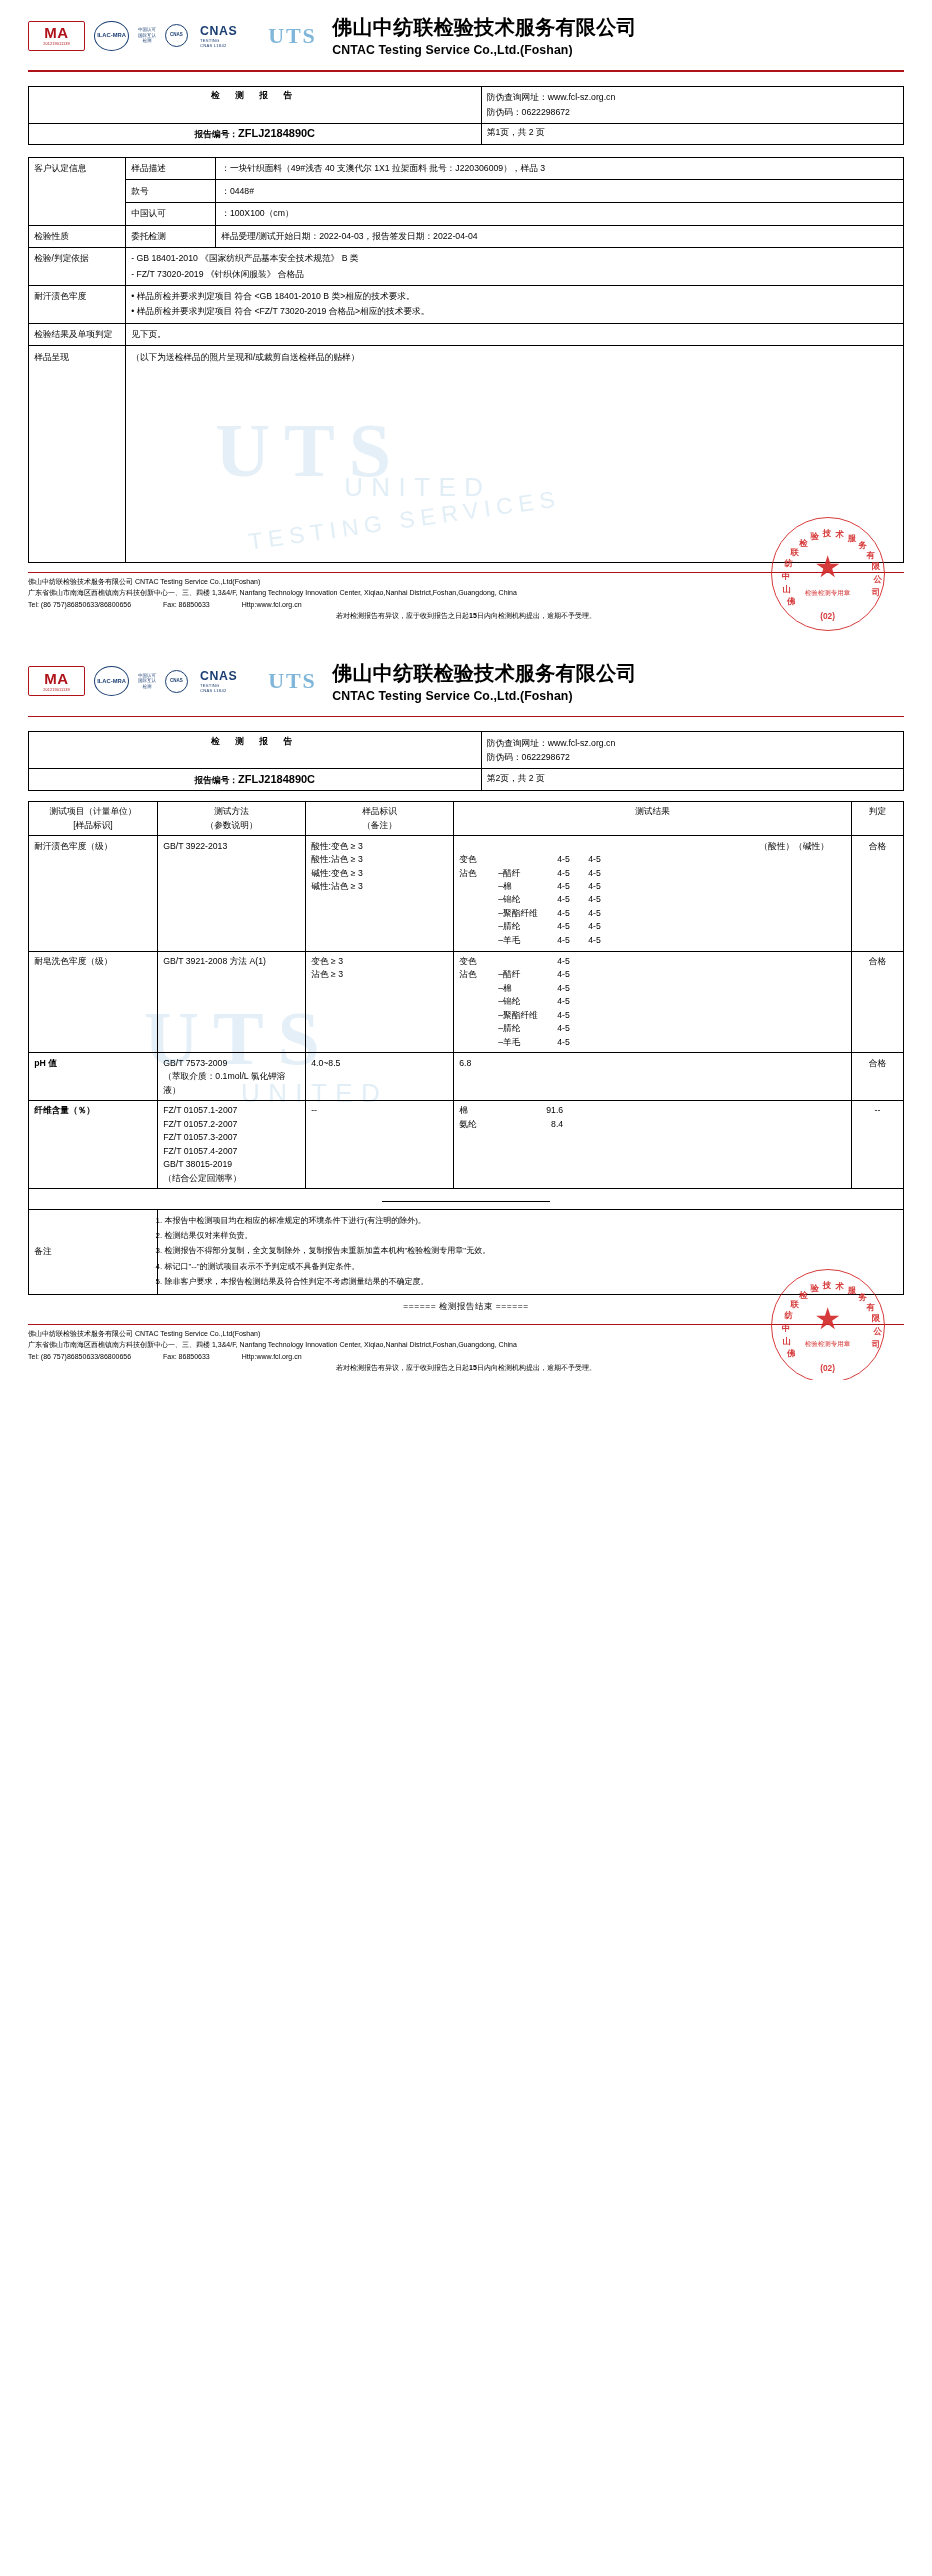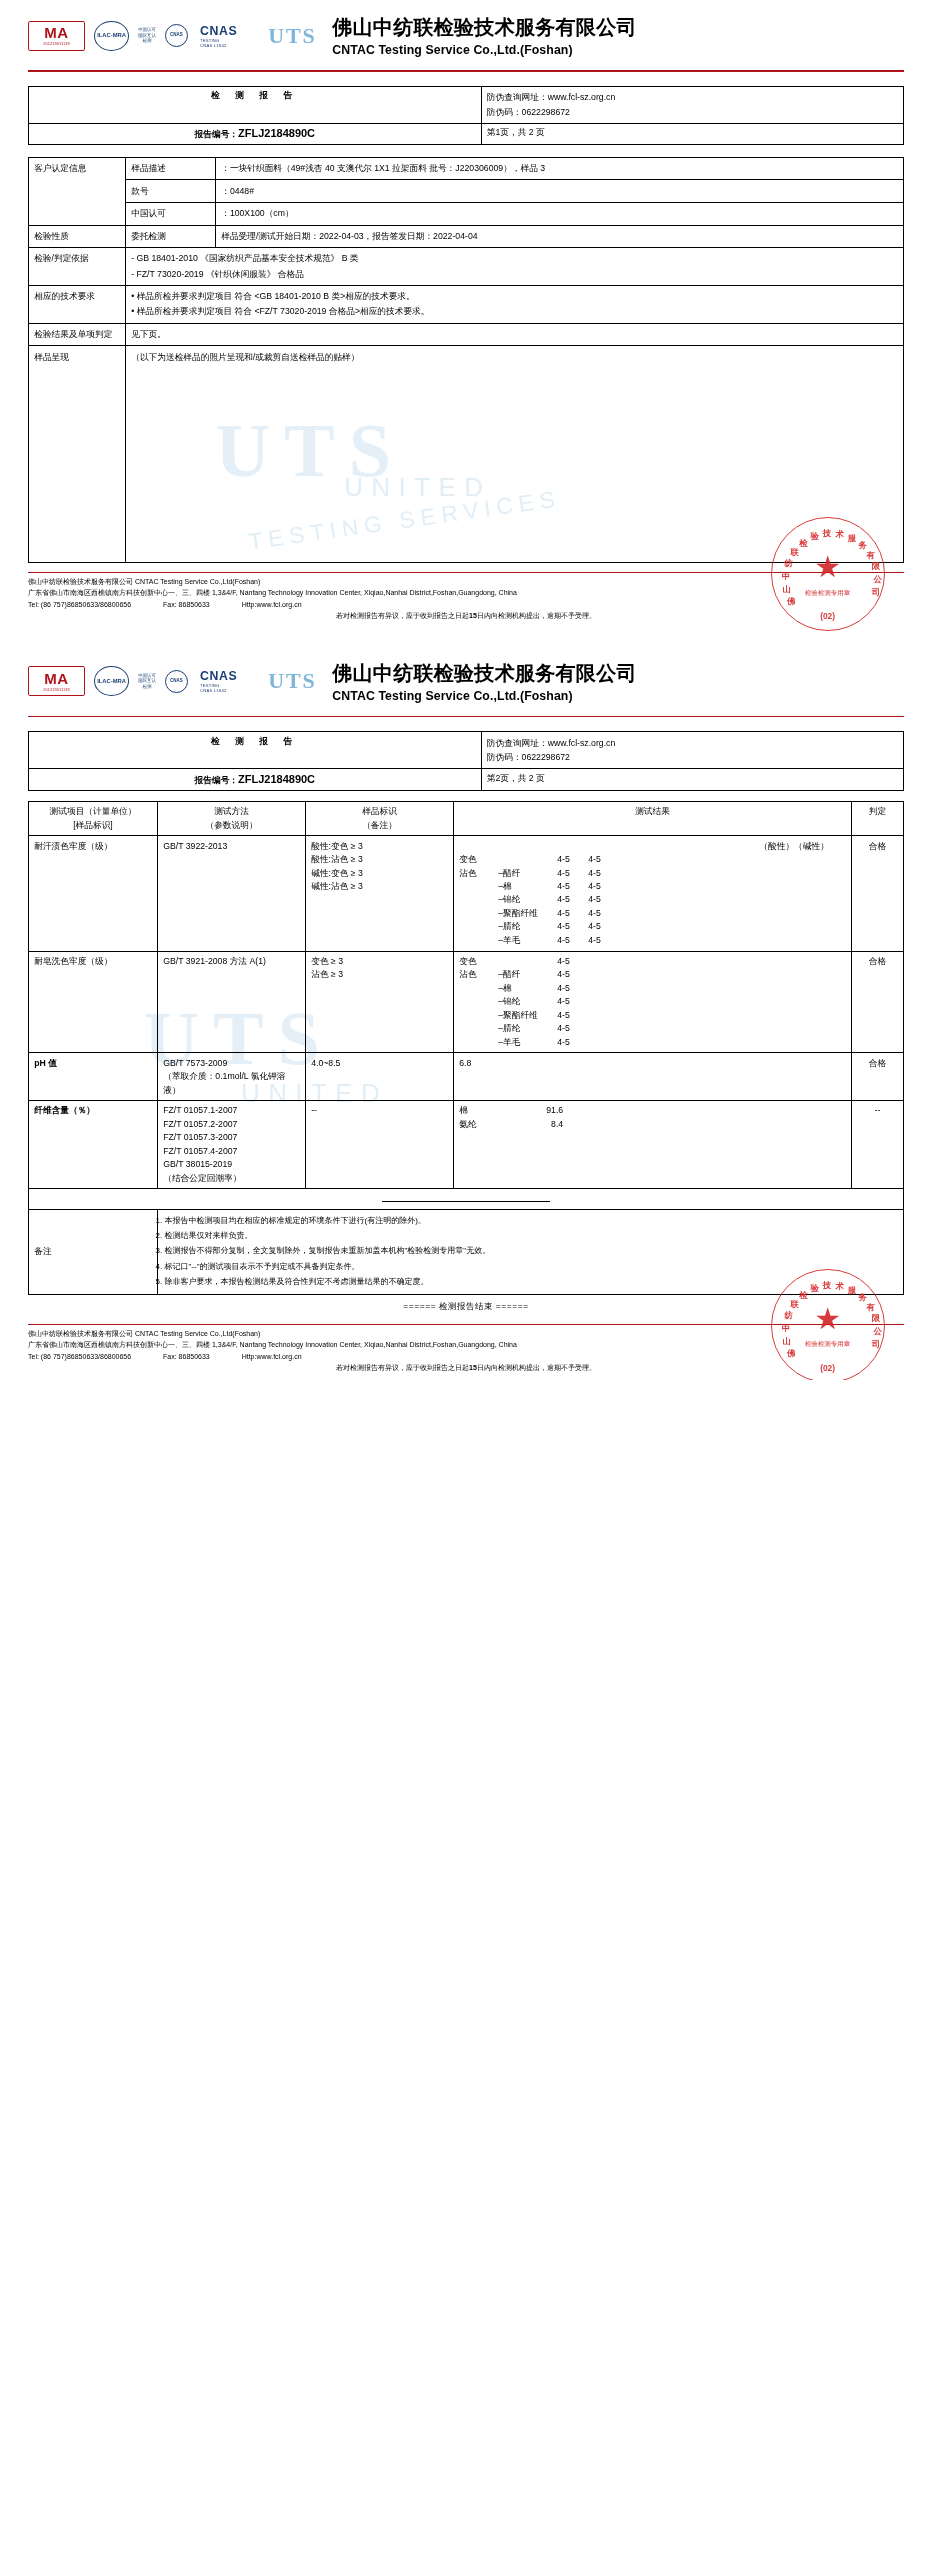--- a/index.html
+++ b/index.html
@@ -238,21 +238,21 @@
       </td>
     </tr>
     <tr>
       <td class="lbl">检验/判定依据</td>
       <td colspan="2">
         <div>- GB 18401-2010 《国家纺织产品基本安全技术规范》 B 类</div>
         <div>- FZ/T 73020-2019 《针织休闲服装》 合格品</div>
       </td>
     </tr>
     <tr>
-      <td class="lbl">相应的技术要求</td>
+      <td class="lbl">耐汗渍色牢度</td>
       <td colspan="2">
         <div>• 样品所检并要求判定项目 符合 &lt;GB 18401-2010 B 类&gt;相应的技术要求。</div>
         <div>• 样品所检并要求判定项目 符合 &lt;FZ/T 73020-2019 合格品&gt;相应的技术要求。</div>
       </td>
     </tr>
     <tr>
       <td class="lbl">检验结果及单项判定</td>
       <td colspan="2">见下页。</td>
     </tr>
     <tr>

